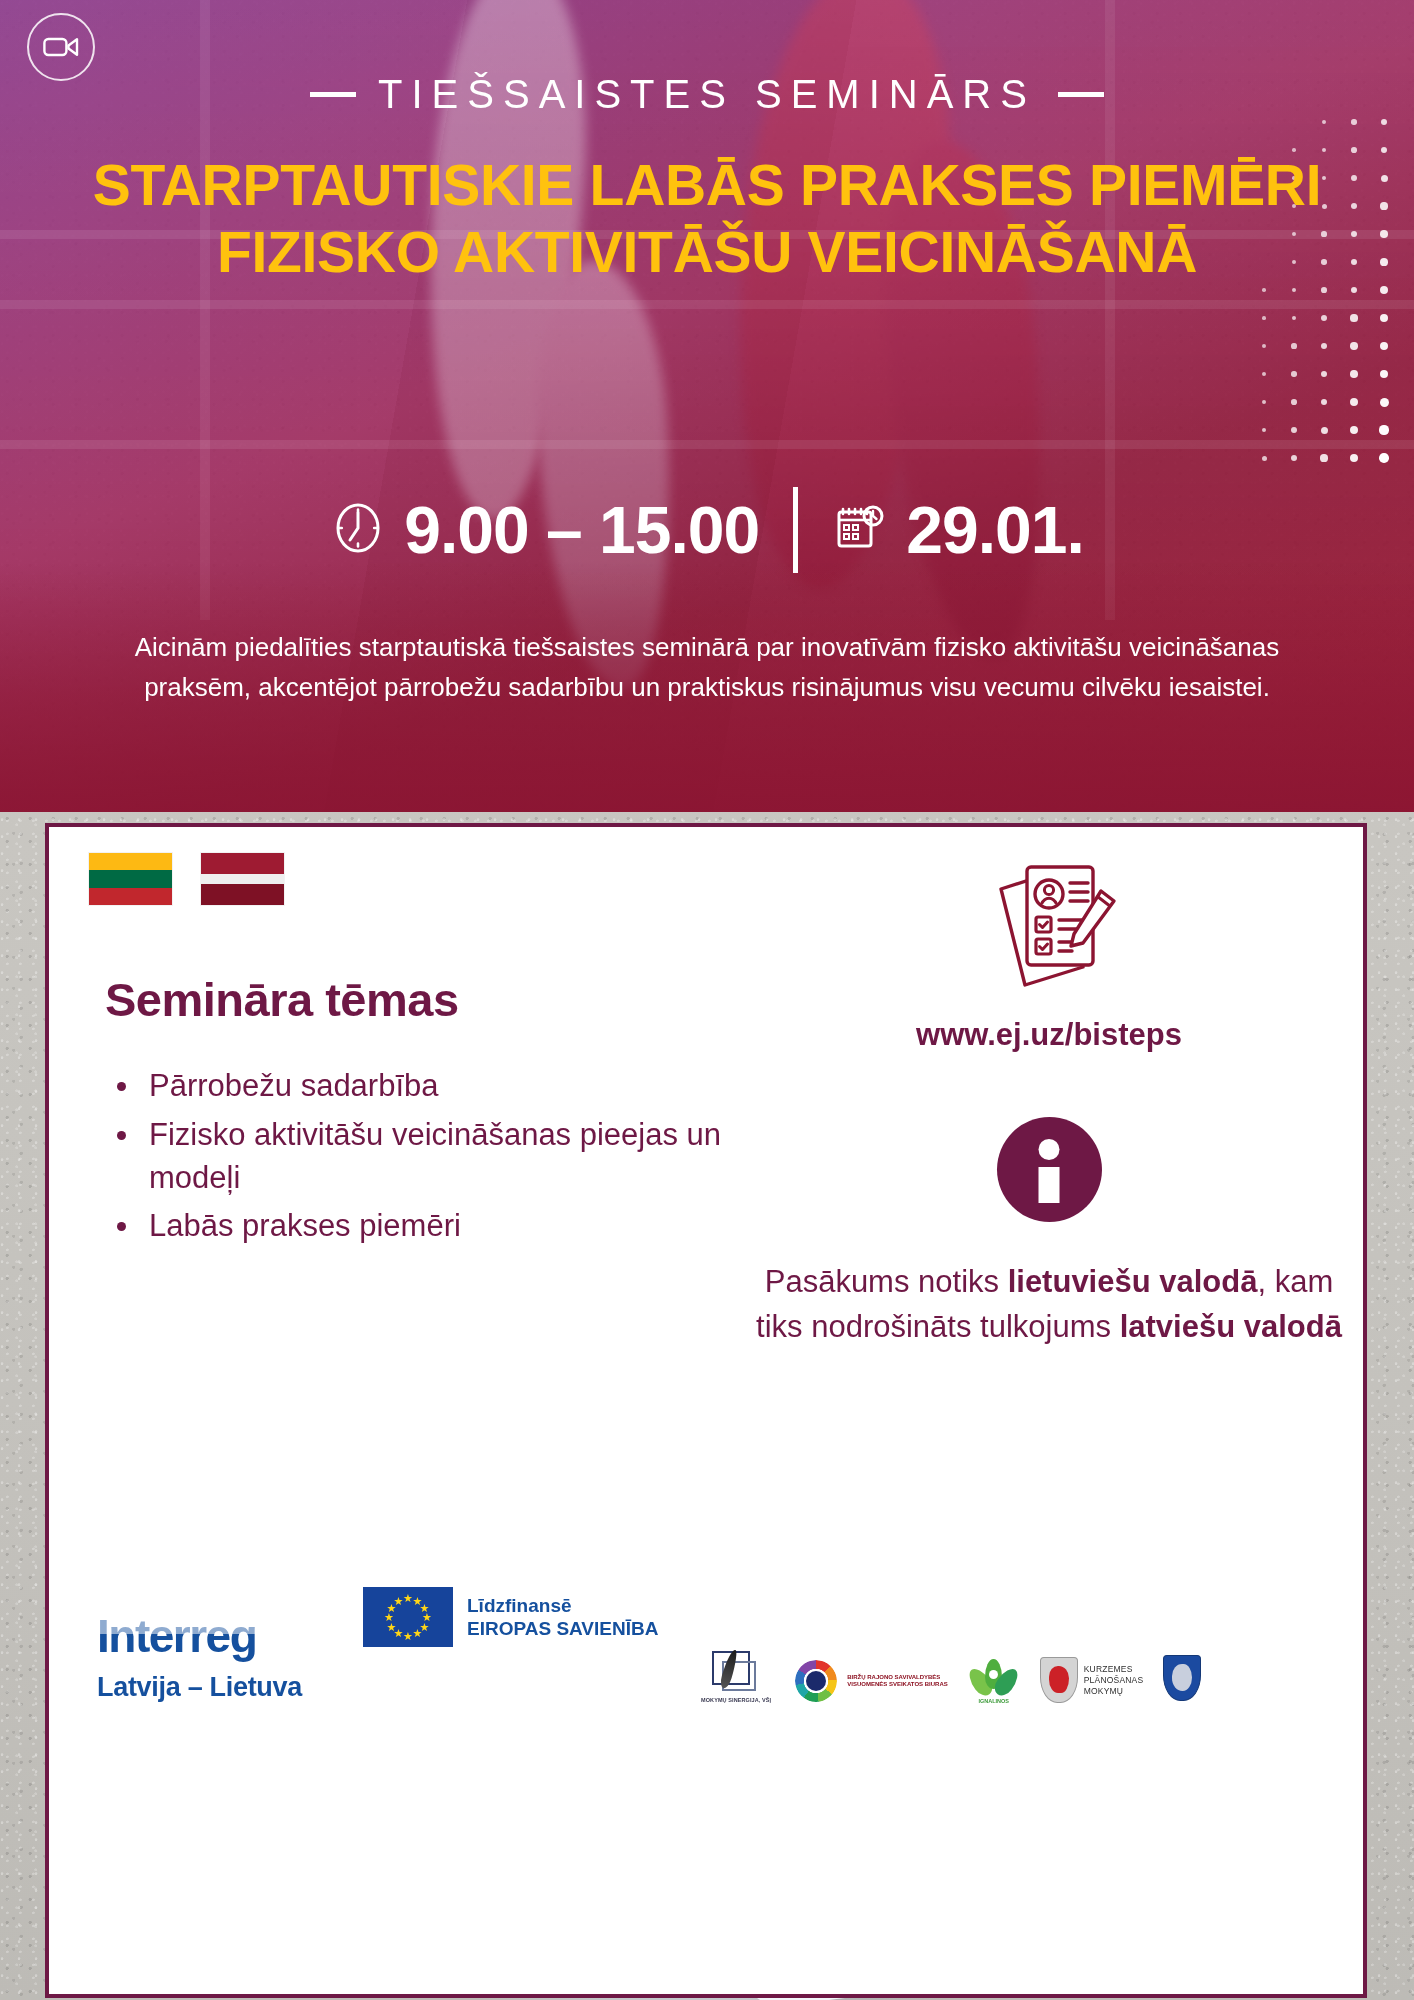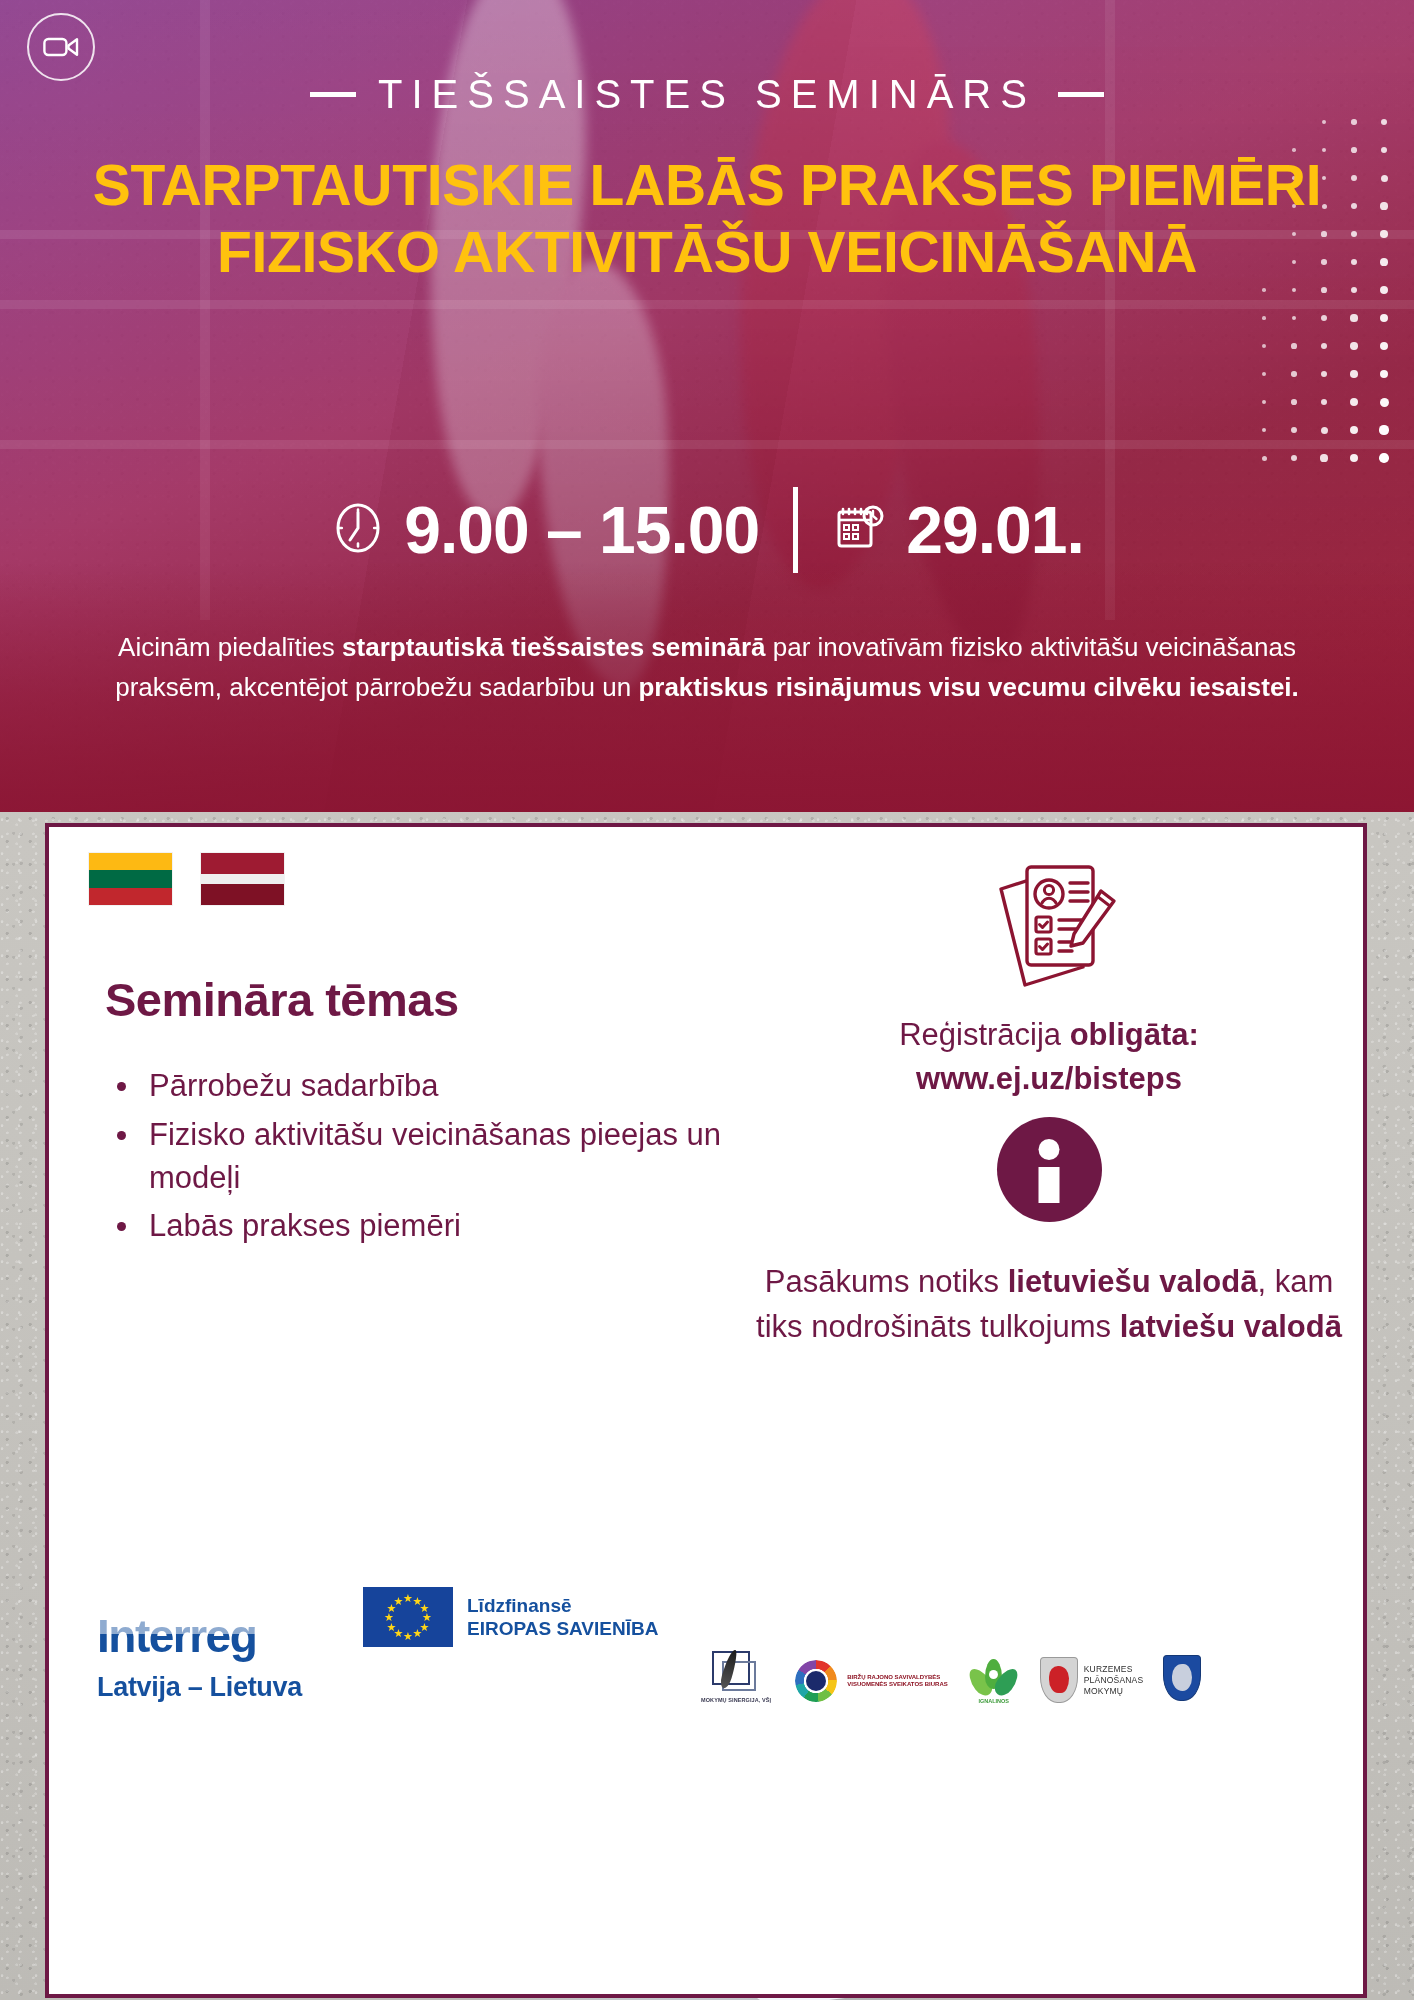--- a/index.html
+++ b/index.html
@@ -162,21 +162,21 @@
   .meta-val { font-size: 66px; font-weight: 700; letter-spacing: -1px; line-height: 1; }
   .meta-sep { width: 5px; height: 86px; background: #fff; margin: 0 34px; }
 
   .hero-para {
     position: absolute; left: 78px; top: 628px; width: 1258px;
     text-align: center;
     color: #ffffff;
     font-size: 26px;
     line-height: 1.52;
   }
-  .hero-para b { font-weight: 700; text-align: right; }
+  .hero-para b { font-weight: 400; text-align: right; }
 
   
   .card {
     position: absolute;
     left: 45px; top: 823px;
     width: 1322px; height: 1175px;
     background: #ffffff;
     border: 4px solid #6E1845;
     padding: 0;
   }
@@ -512,23 +512,20 @@
             <rect x="61" y="70" width="15" height="15" rx="2" stroke="#8C1431" stroke-width="3.2"></rect>
             <path d="M64.5 77.5l3 3 5-5.5" stroke="#8C1431" stroke-width="3" stroke-linecap="round" stroke-linejoin="round"></path>
             <path d="M84 73h26M84 82h20" stroke="#8C1431" stroke-width="3.4" stroke-linecap="round"></path>
             <rect x="61" y="92" width="15" height="15" rx="2" stroke="#8C1431" stroke-width="3.2"></rect>
             <path d="M64.5 99.5l3 3 5-5.5" stroke="#8C1431" stroke-width="3" stroke-linecap="round" stroke-linejoin="round"></path>
             <path d="M84 95h15M84 104h13" stroke="#8C1431" stroke-width="3.4" stroke-linecap="round"></path>
             <path d="M126 44 L139 54 L108 96 L96 99 L99 87 Z" fill="#fff" stroke="#8C1431" stroke-width="3.4" stroke-linejoin="round"></path>
             <path d="M122.5 49.5 L135.5 59.5" stroke="#8C1431" stroke-width="3"></path>
           </svg>
         </div>
-        <div class="reg-text">
-          <span>Reģistrācija </span><b>obligāta:</b>
-        </div>
         <div class="reg-url">www.ej.uz/bisteps</div>
       </div>
 
       <div class="infoblock">
         <div class="info-circle">
           <span class="i-dot"></span>
             <span class="i-stem"></span>
         </div>
         <div class="info-text">
           <span>Pasākums notiks </span><b>lietuviešu valodā</b><span>, kam tiks nodrošināts tulkojums </span><b>latviešu valodā</b>

